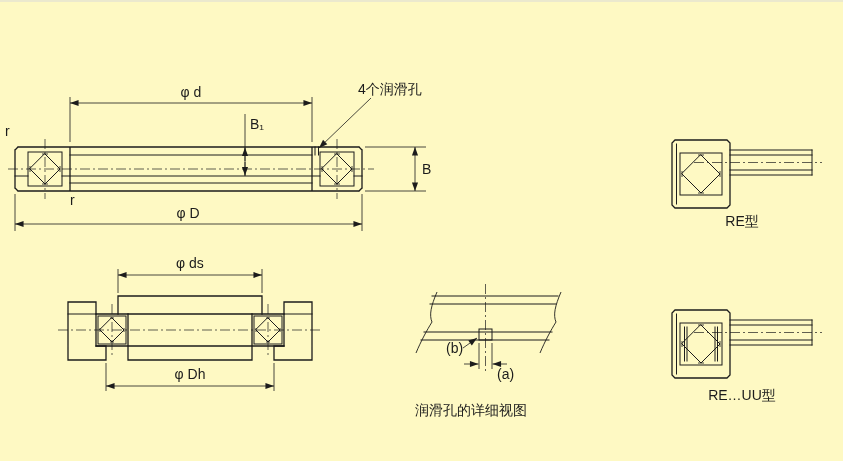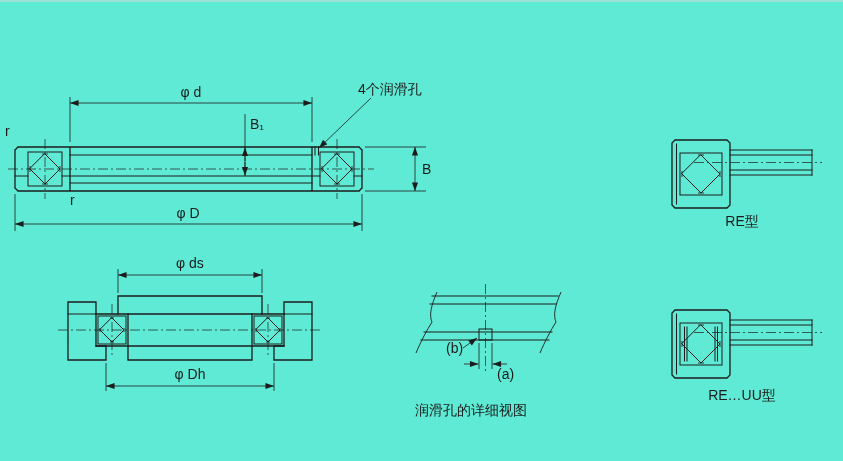--- a/index.html
+++ b/index.html
@@ -1,16 +1,16 @@
 <!DOCTYPE html>
 <html><head>
 <meta charset="utf-8">
 <style>
   html,body{margin:0;padding:0;background:#ffffff;}
-  .canvas{position:relative;width:843px;height:461px;background:#5eead4;overflow:hidden;
+  .canvas{position:relative;width:843px;height:461px;background:#fef9c3;overflow:hidden;
           font-family:"Liberation Sans",sans-serif;}
   svg{display:block;}
   .outline{stroke:#1c1c1c;stroke-width:1.3;fill:none;stroke-linecap:square;stroke-linejoin:miter;}
   .mid{stroke:#1c1c1c;stroke-width:1;fill:none;stroke-linecap:square;}
   .dim{stroke:#1c1c1c;stroke-width:0.8;fill:none;}
   .cl{stroke:#1c1c1c;stroke-width:0.7;fill:none;stroke-dasharray:10 3 2 3;}
   .brk{stroke:#1c1c1c;stroke-width:0.9;fill:none;}
   text{font-family:"Liberation Sans","DejaVu Sans",sans-serif;font-size:14px;fill:#1c1c1c;}
   .pageline{stroke:#d9d9d9;stroke-width:1;}
 </style>

